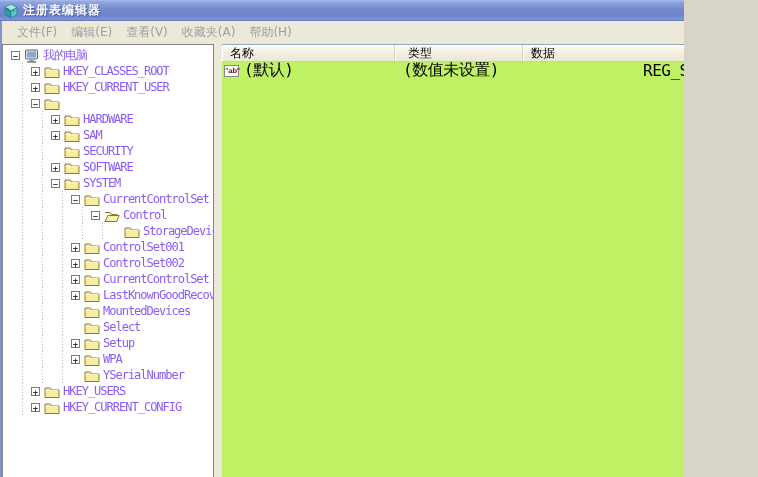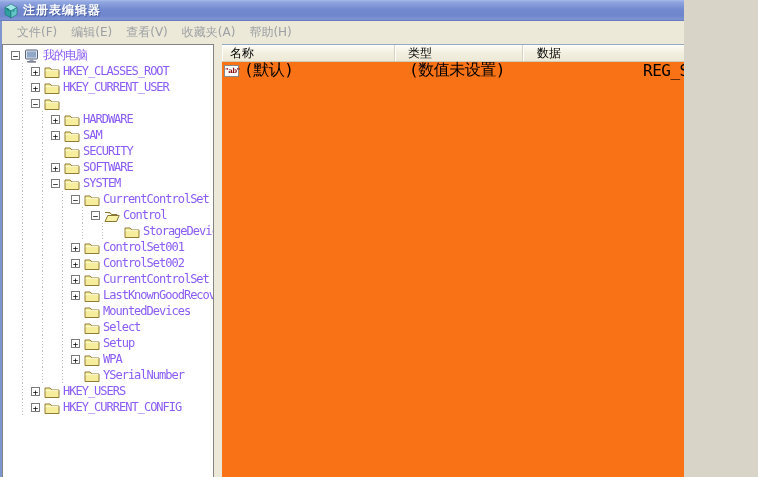--- a/index.html
+++ b/index.html
@@ -42,21 +42,21 @@
   .left-border{position:absolute;left:0;top:21px;width:2px;height:456px;background:#7d96cf;}
   
   .tree-pane{
     position:absolute;left:2px;top:44px;width:212px;height:433px;
     background:#ffffff;border:1px solid #848484;border-bottom:none;
     overflow:hidden;padding-top:2px;
   }
   .splitter{position:absolute;left:214px;top:44px;width:8px;height:433px;background:#ece9d8;}
   .list-pane{
     position:absolute;left:222px;top:44px;width:536px;height:433px;
-    background:#f97316;border-top:1px solid #93a9c0;overflow:hidden;
+    background:#bef264;border-top:1px solid #93a9c0;overflow:hidden;
   }
   
   .tree-row{
     display:flex;align-items:center;height:16px;white-space:nowrap;
     overflow:hidden;padding-left:8px;cursor:default;
   }
   .guide{
     flex:0 0 20px;width:20px;height:16px;
     background-image:repeating-linear-gradient(to bottom,#bdbdbd 0 1px,transparent 1px 3px);
     background-size:1px 16px;background-repeat:no-repeat;background-position:11px 0;
@@ -78,21 +78,21 @@
     background:linear-gradient(180deg,#fdfdf6 0%,#f2efdf 50%,#ece9d8 100%);
     border-bottom:1px solid #d0ccb5;
   }
   .hcell{
     font-size:12px;color:#000;line-height:16px;height:16px;
     border-right:1px solid #d5d2c0;box-shadow:inset 1px 1px 0 #ffffff;
     white-space:nowrap;overflow:hidden;cursor:default;
   }
   .col-name{width:173px;flex:0 0 173px;padding-left:8px;}
   .col-type{width:128px;flex:0 0 128px;padding-left:13px;}
-  .col-data{flex:1 1 auto;padding-left:14px;border-right:none;}
+  .col-data{flex:1 1 auto;padding-left:8px;border-right:none;}
   .list-row{display:flex;height:17px;align-items:center;}
   .rcell{
     font-family:"DejaVu Sans Mono",monospace;font-size:16px;letter-spacing:-0.5px;
     color:#000;white-space:nowrap;overflow:hidden;
   }
   .rcell.col-name{display:flex;align-items:center;padding-left:2px;}
   .ab-icon{
     width:15px;height:12px;flex:0 0 15px;margin-right:5px;
     background:#fff;border:1px solid #8a8a8a;
     color:#8b1111;font:bold 7px/10px "DejaVu Serif",serif;letter-spacing:-0.5px;

